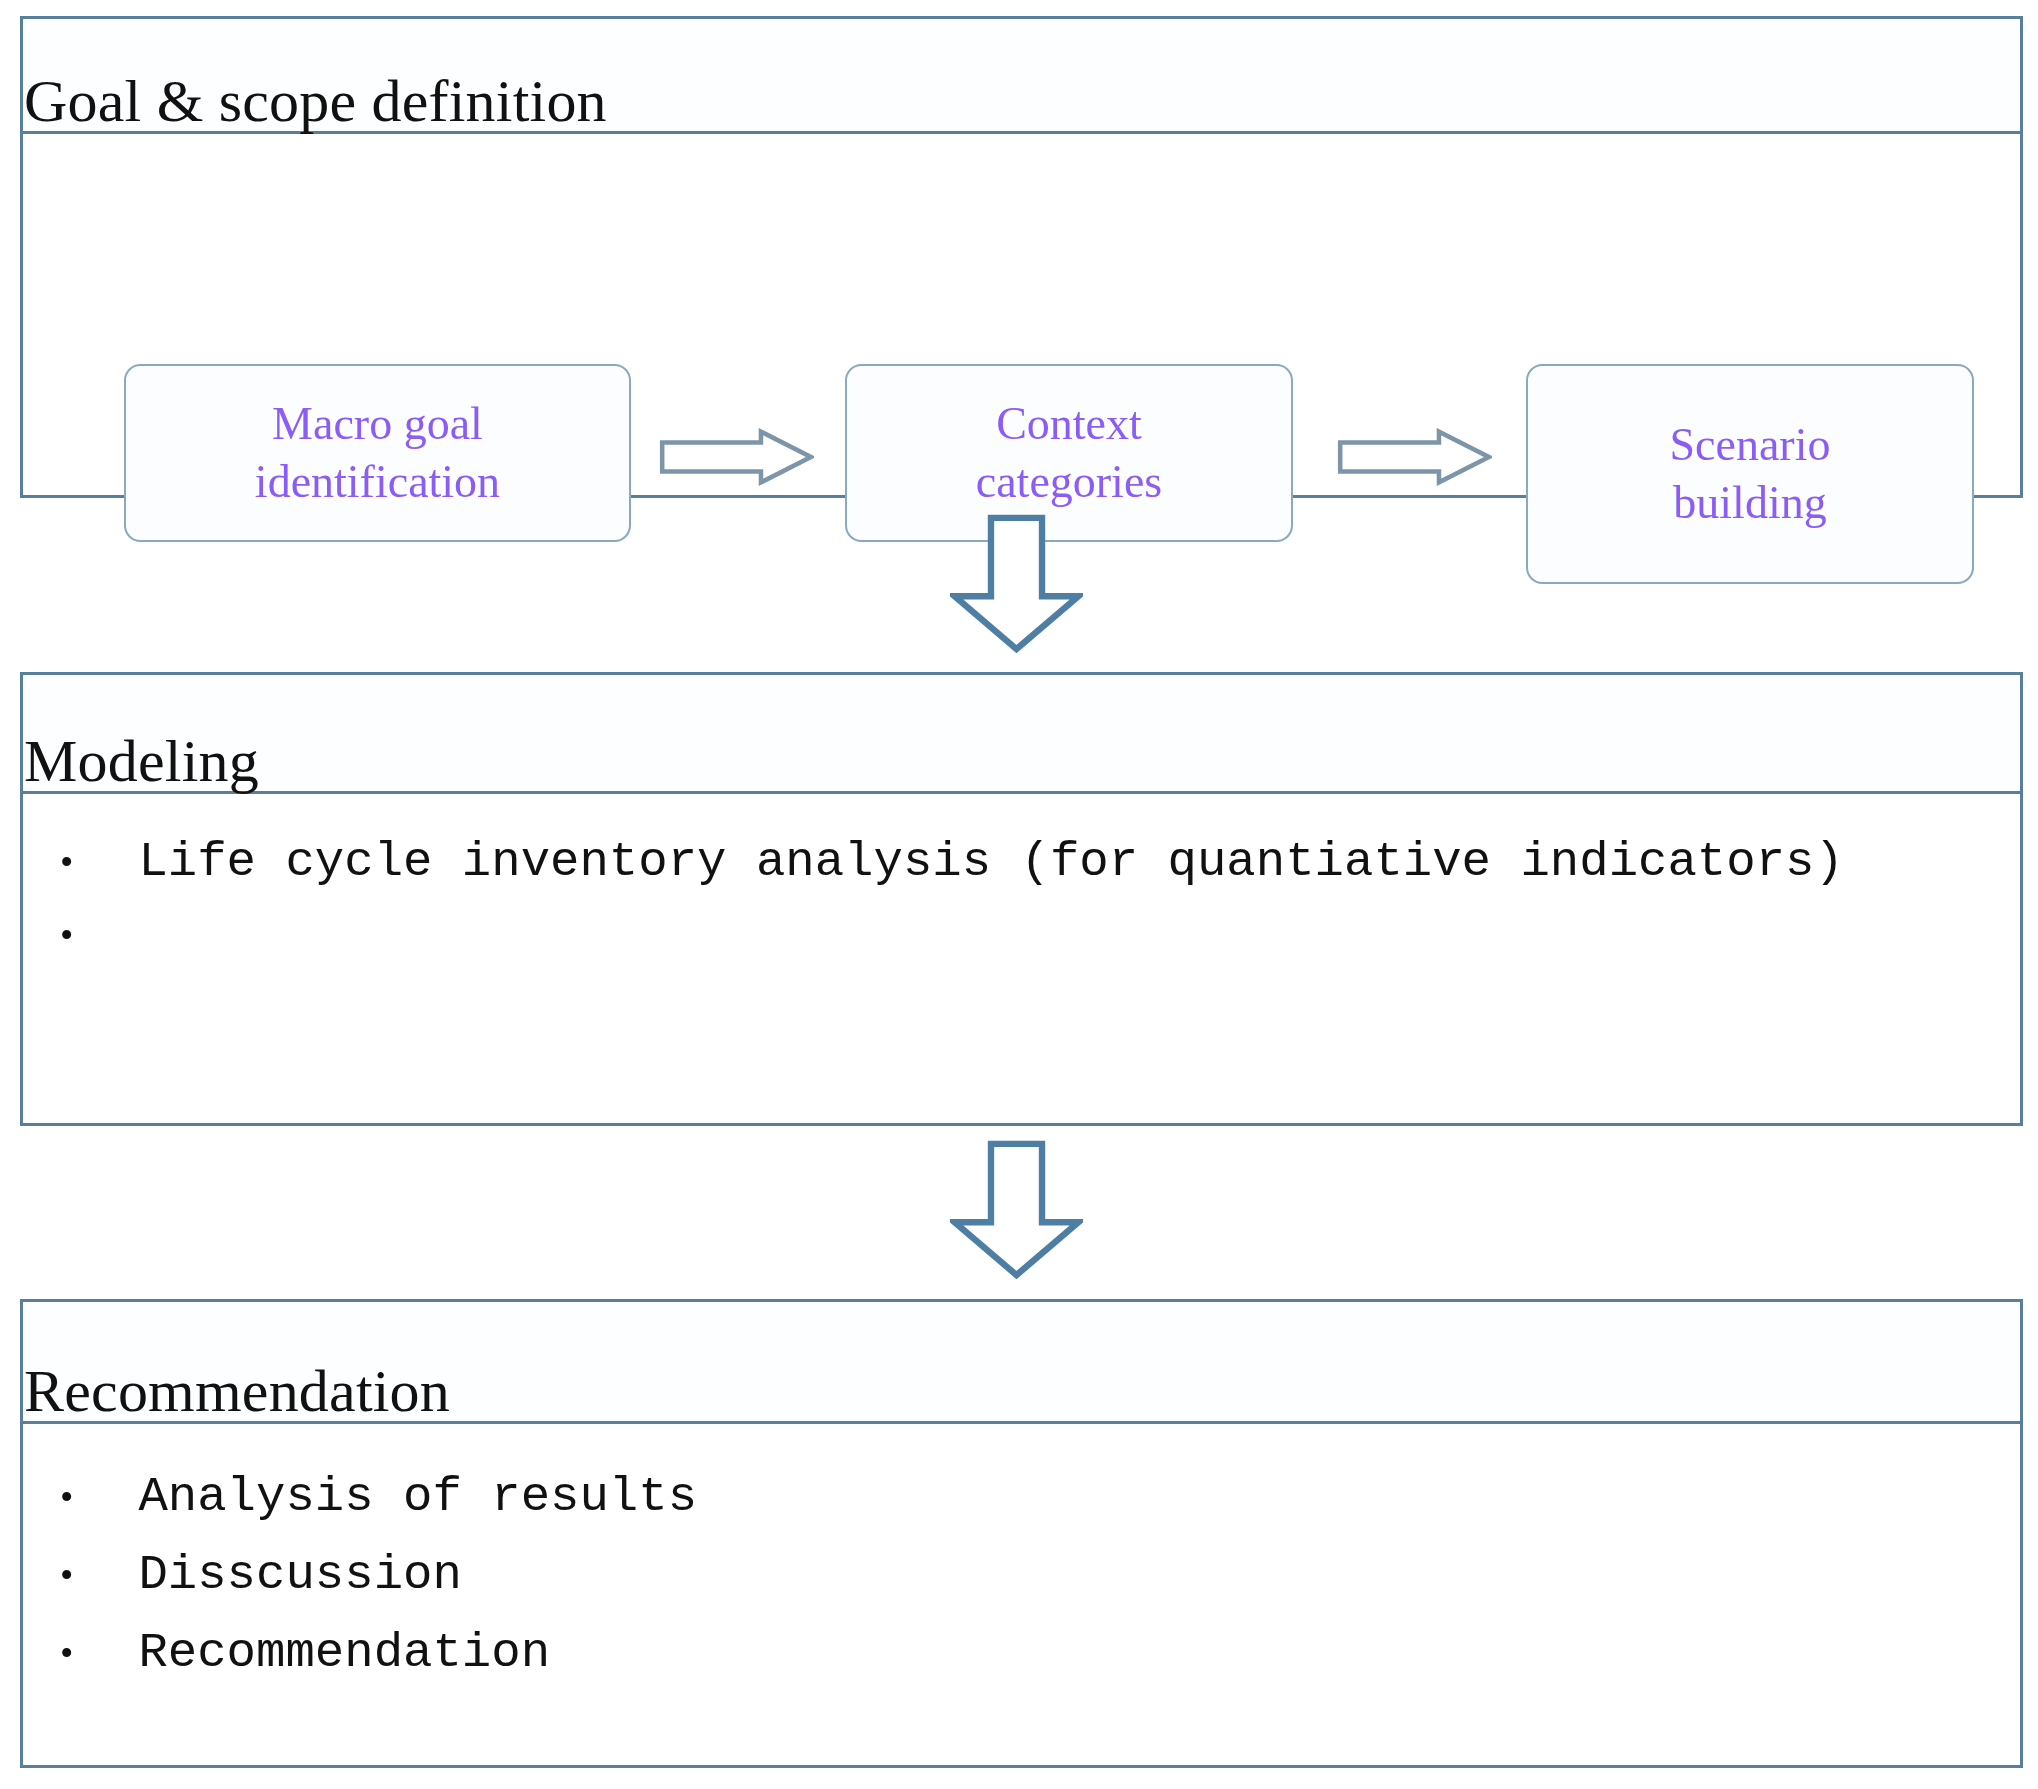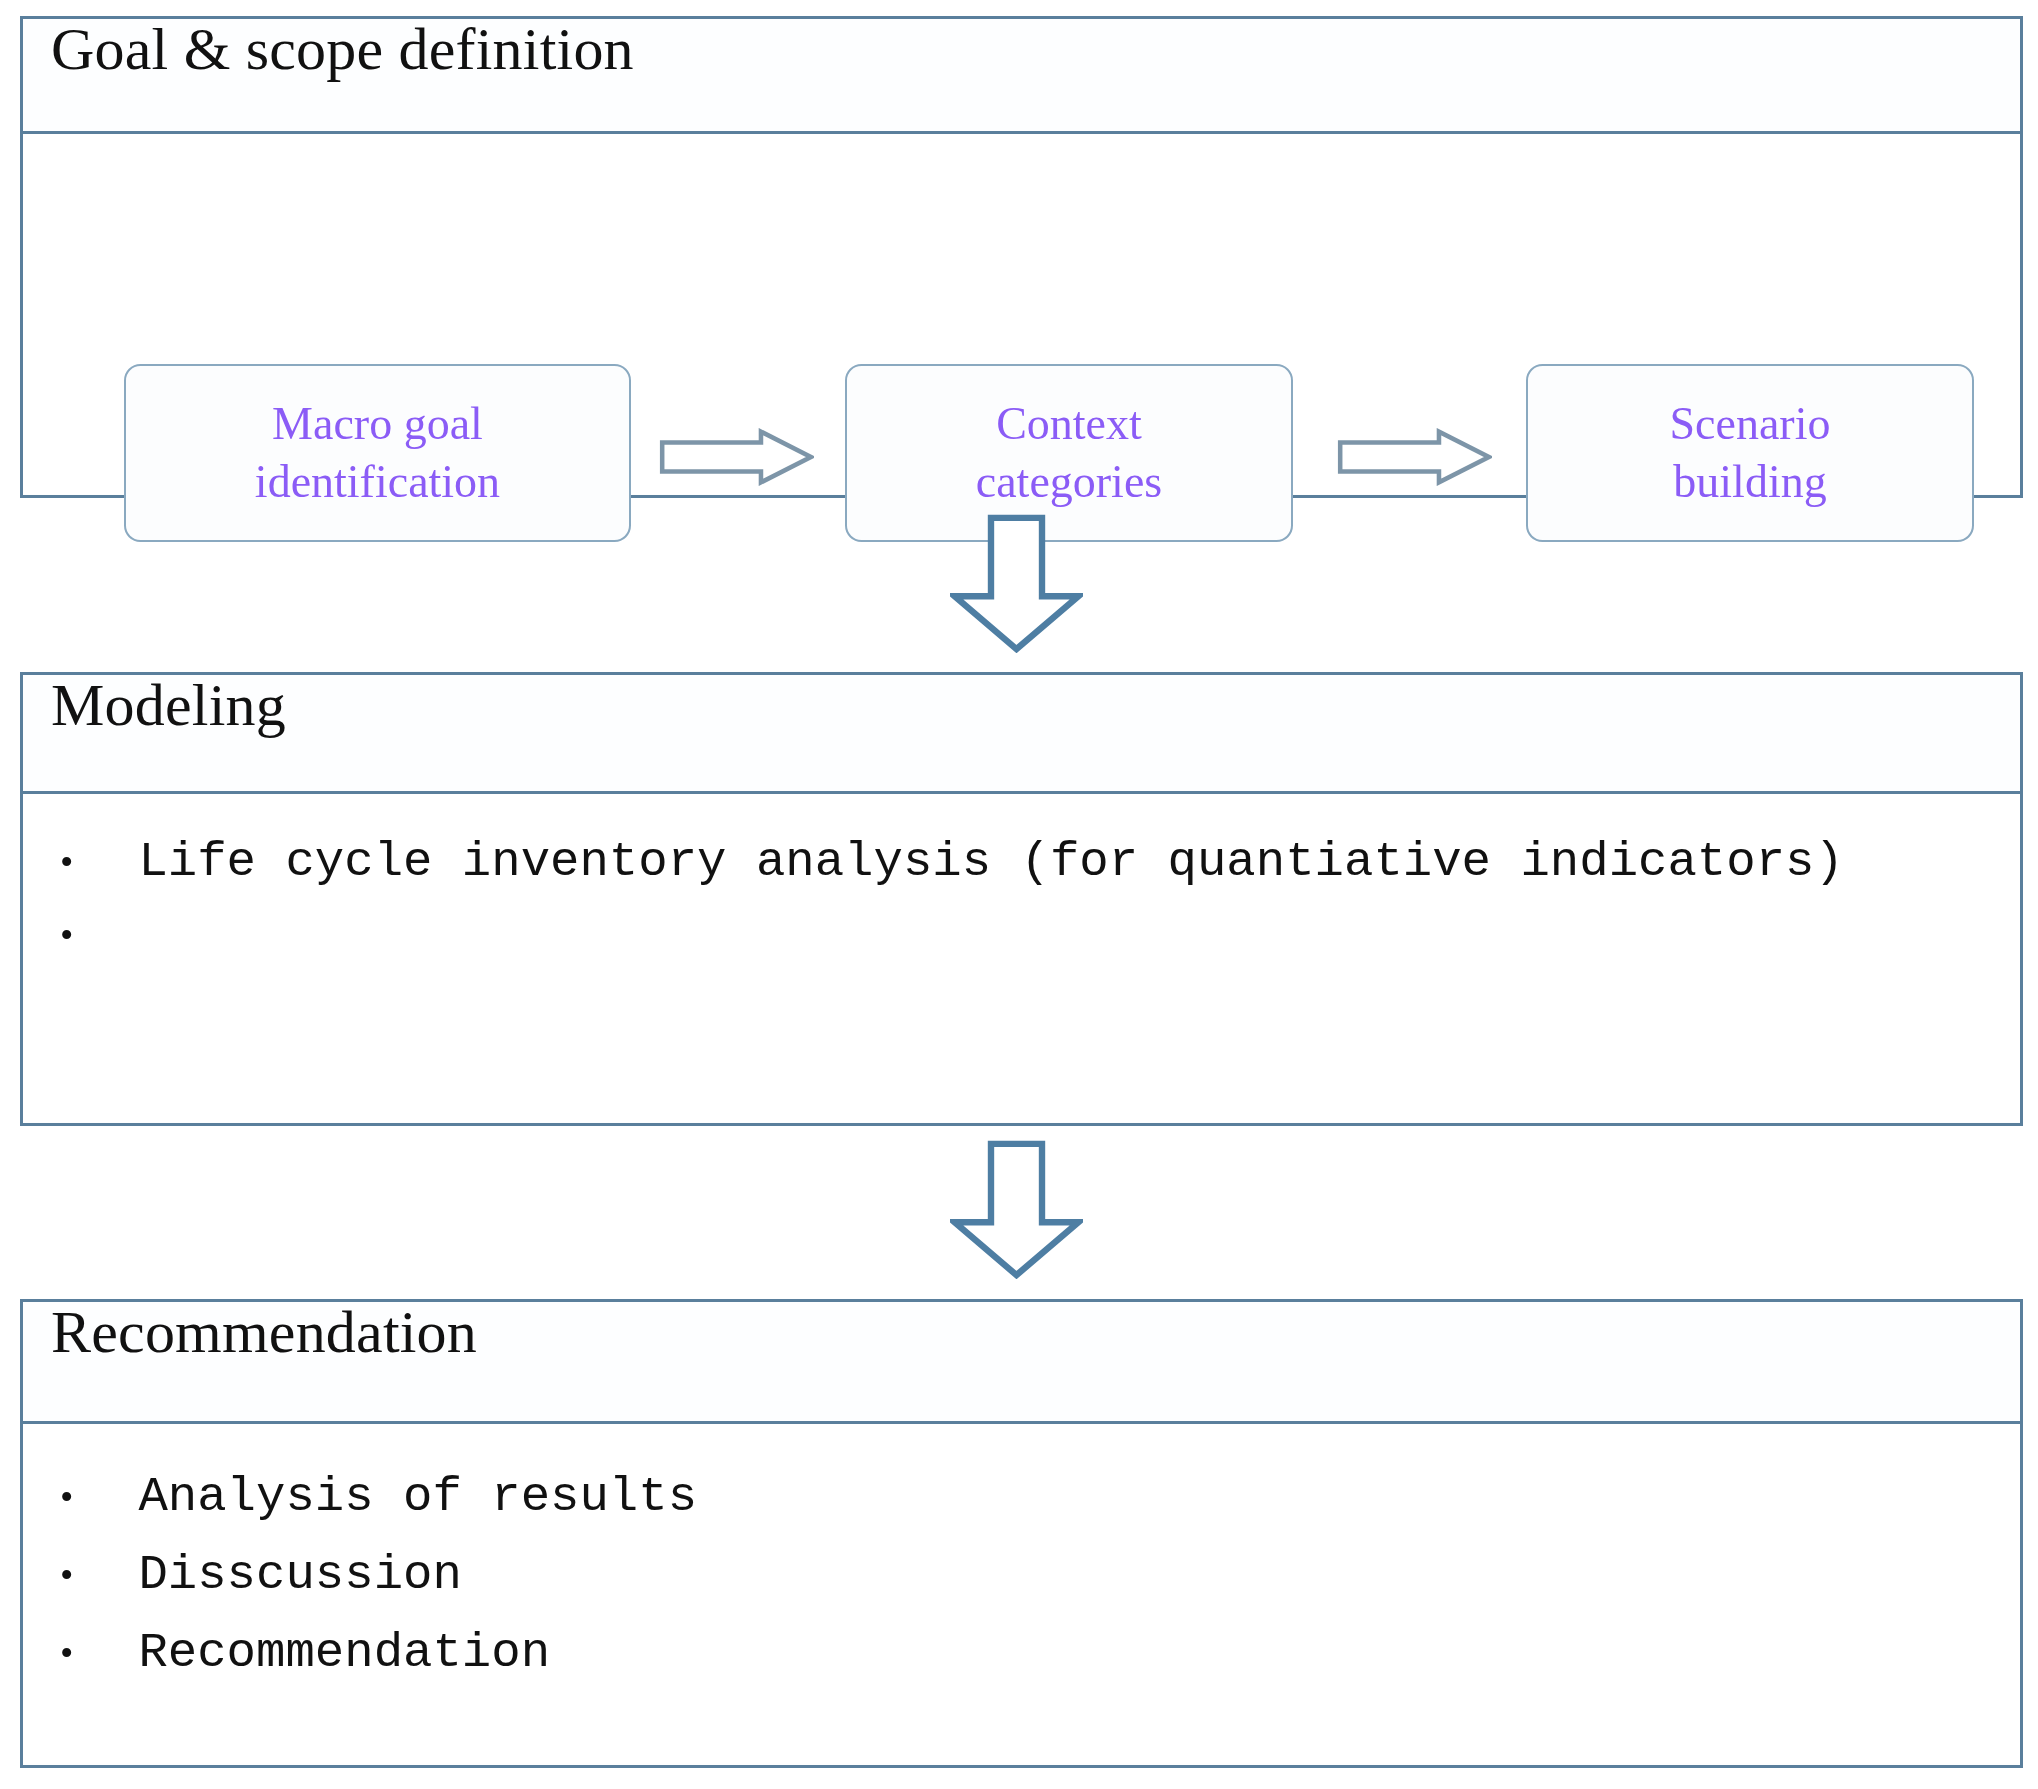--- a/index.html
+++ b/index.html
@@ -28,22 +28,22 @@
     position: absolute;
     border: 3.7px solid #5a7f9c;
     background: #fdfefe;
     box-sizing: border-box;
   }
   .section-header {
     position: relative;
     box-sizing: border-box;
     border-bottom: 3.7px solid #5a7f9c;
     display: flex;
-    align-items: flex-start;
-    padding-left: 28px;
+    align-items: flex-end;
+    padding-left: 1px;
     background: #fdfeff;
   }
   .section-title {
     font-size: 60px;
     line-height: 1;
     letter-spacing: 0.2px;
     color: #111111;
     font-weight: 400;
     white-space: nowrap;
   }
@@ -88,21 +88,21 @@
   }
   .step-label {
     font-size: 46px;
     line-height: 1.28;
     color: #8b5cf6;
     padding: 0 11px;
   }
 
   #step-1 { left: 101px; top: 230px; width: 507px; height: 178px; }
   #step-2 { left: 822px; top: 230px; width: 448px; height: 178px; font-family: Liberation Serif, serif; }
-  #step-3 { left: 1503px; top: 230px; width: 448px; height: 178px; }
+  #step-3 { left: 1503px; top: 230px; width: 448px; height: 220px; }
 
   .h-arrow { position: absolute; }
   #harrow-1 { left: 636px; top: 294px; width: 155px; height: 58px; }
   #harrow-2 { left: 1314px; top: 294px; width: 155px; height: 58px; }
 
   
   .v-arrow { position: absolute; }
   #varrow-1 { left: 950px; top: 514px; width: 133px; height: 139px; }
   #varrow-2 { left: 950px; top: 1140px; width: 133px; height: 139px; }
 

